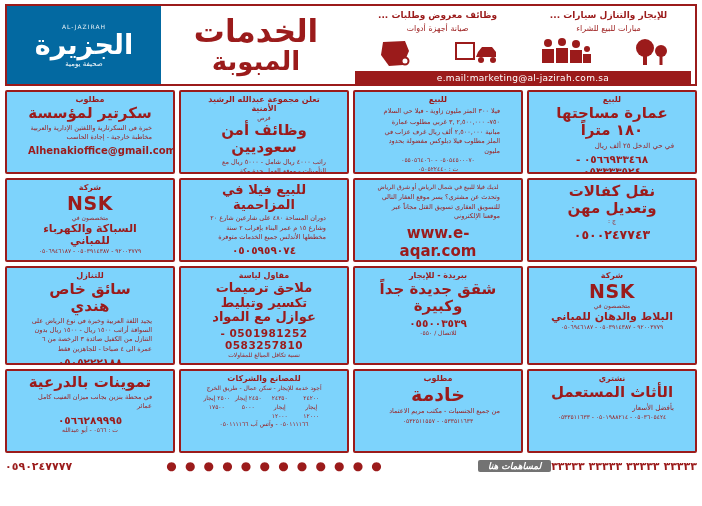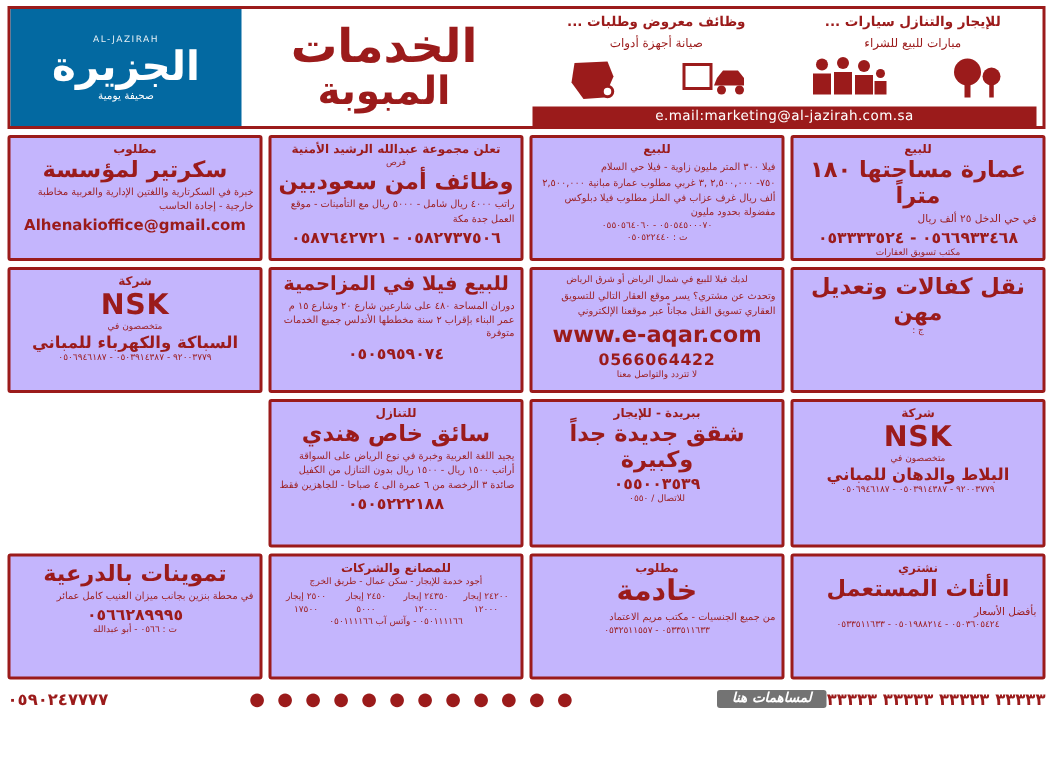--- a/index.html
+++ b/index.html
@@ -42,21 +42,21 @@
   .icon-row svg{display:block;}
   .mast-email{
     background:#9b1b1b;color:#fff;font-size:9px;text-align:center;
     padding:2px 4px;letter-spacing:.3px;direction:ltr;margin-top:2px;
   }
 
   
   .grid{display:grid;grid-template-columns:repeat(4,1fr);gap:4px;}
   .ad{
     border:2px solid #9b1b1b;border-radius:2px;box-sizing:border-box;
-    padding:3px 4px;text-align:center;overflow:hidden;background:#c4b5fd;
+    padding:3px 21px;text-align:center;overflow:hidden;background:#7dd3fc;
     display:flex;flex-direction:column;justify-content:flex-start;
   }
   .r1 .ad{height:84px;}
   .r2 .ad{height:84px;}
   .r3 .ad{height:99px;}
   .r4 .ad{height:84px;}
   .grid + .grid{margin-top:4px;}
 
   .tag{font-size:8px;font-weight:bold;margin-bottom:1px;}
   .headline{font-size:19px;font-weight:bold;line-height:1.12;letter-spacing:.5px;}
@@ -186,20 +186,21 @@
       <div class="body t">خبرة في السكرتارية واللغتين الإدارية والعربية مخاطبة خارجية - إجادة الحاسب</div>
       <div class="mail">Alhenakioffice@gmail.com</div>
     </div>
   </div>
 
   <div class="grid r2">
 
     <div class="ad">
       <div class="headline sm">نقل كفالات وتعديل مهن</div>
       <div class="mini">ج :</div>
+      <div class="phone">٠٥٠٠٢٤٧٧٤٣</div>
     </div>
 
     <div class="ad">
       <div class="mini">لديك فيلا للبيع في شمال الرياض أو شرق الرياض</div>
       <div class="body t">وتحدث عن مشتري؟ يسر موقع العقار التالي للتسويق العقاري تسويق القتل مجاناً عبر موقعنا الإلكتروني</div>
       <div class="url">www.e-aqar.com</div>
       <div class="phone sm">0566064422</div>
       <div class="mini">لا تتردد والتواصل معنا</div>
     </div>
 
@@ -228,20 +229,26 @@
       <div class="mini">٩٢٠٠٣٧٧٩ - ٠٥٠٣٩١٤٣٨٧ - ٠٥٠٦٩٤٦١٨٧</div>
     </div>
 
     <div class="ad">
       <div class="tag">ببريدة - للإيجار</div>
       <div class="headline sm">شقق جديدة جداً وكبيرة</div>
       <div class="phone sm">٠٥٥٠٠٣٥٣٩</div>
       <div class="mini">للاتصال / ٠٥٥٠</div>
     </div>
 
+    <div class="ad">
+      <div class="tag">مقاول لياسة</div>
+      <div class="headline xs">ملاحق ترميمات تكسير وتبليط عوازل مع المواد</div>
+      <div class="phone sm">0501981252 - 0583257810</div>
+      <div class="mini">نسبة تكافل المبالغ للمقاولات</div>
+    </div>
 
     <div class="ad">
       <div class="tag">للتنازل</div>
       <div class="headline sm">سائق خاص هندي</div>
       <div class="body t">يجيد اللغة العربية وخبرة في نوع الرياض على السواقة أراتب ١٥٠٠ ريال - ١٥٠٠ ريال بدون التنازل من الكفيل صائدة ٣ الرخصة من ٦ عمرة الى ٤ صباحا - للجاهزين فقط</div>
       <div class="phone sm">٠٥٠٥٢٢٢١٨٨</div>
     </div>
   </div>
 
   <div class="grid r4">

